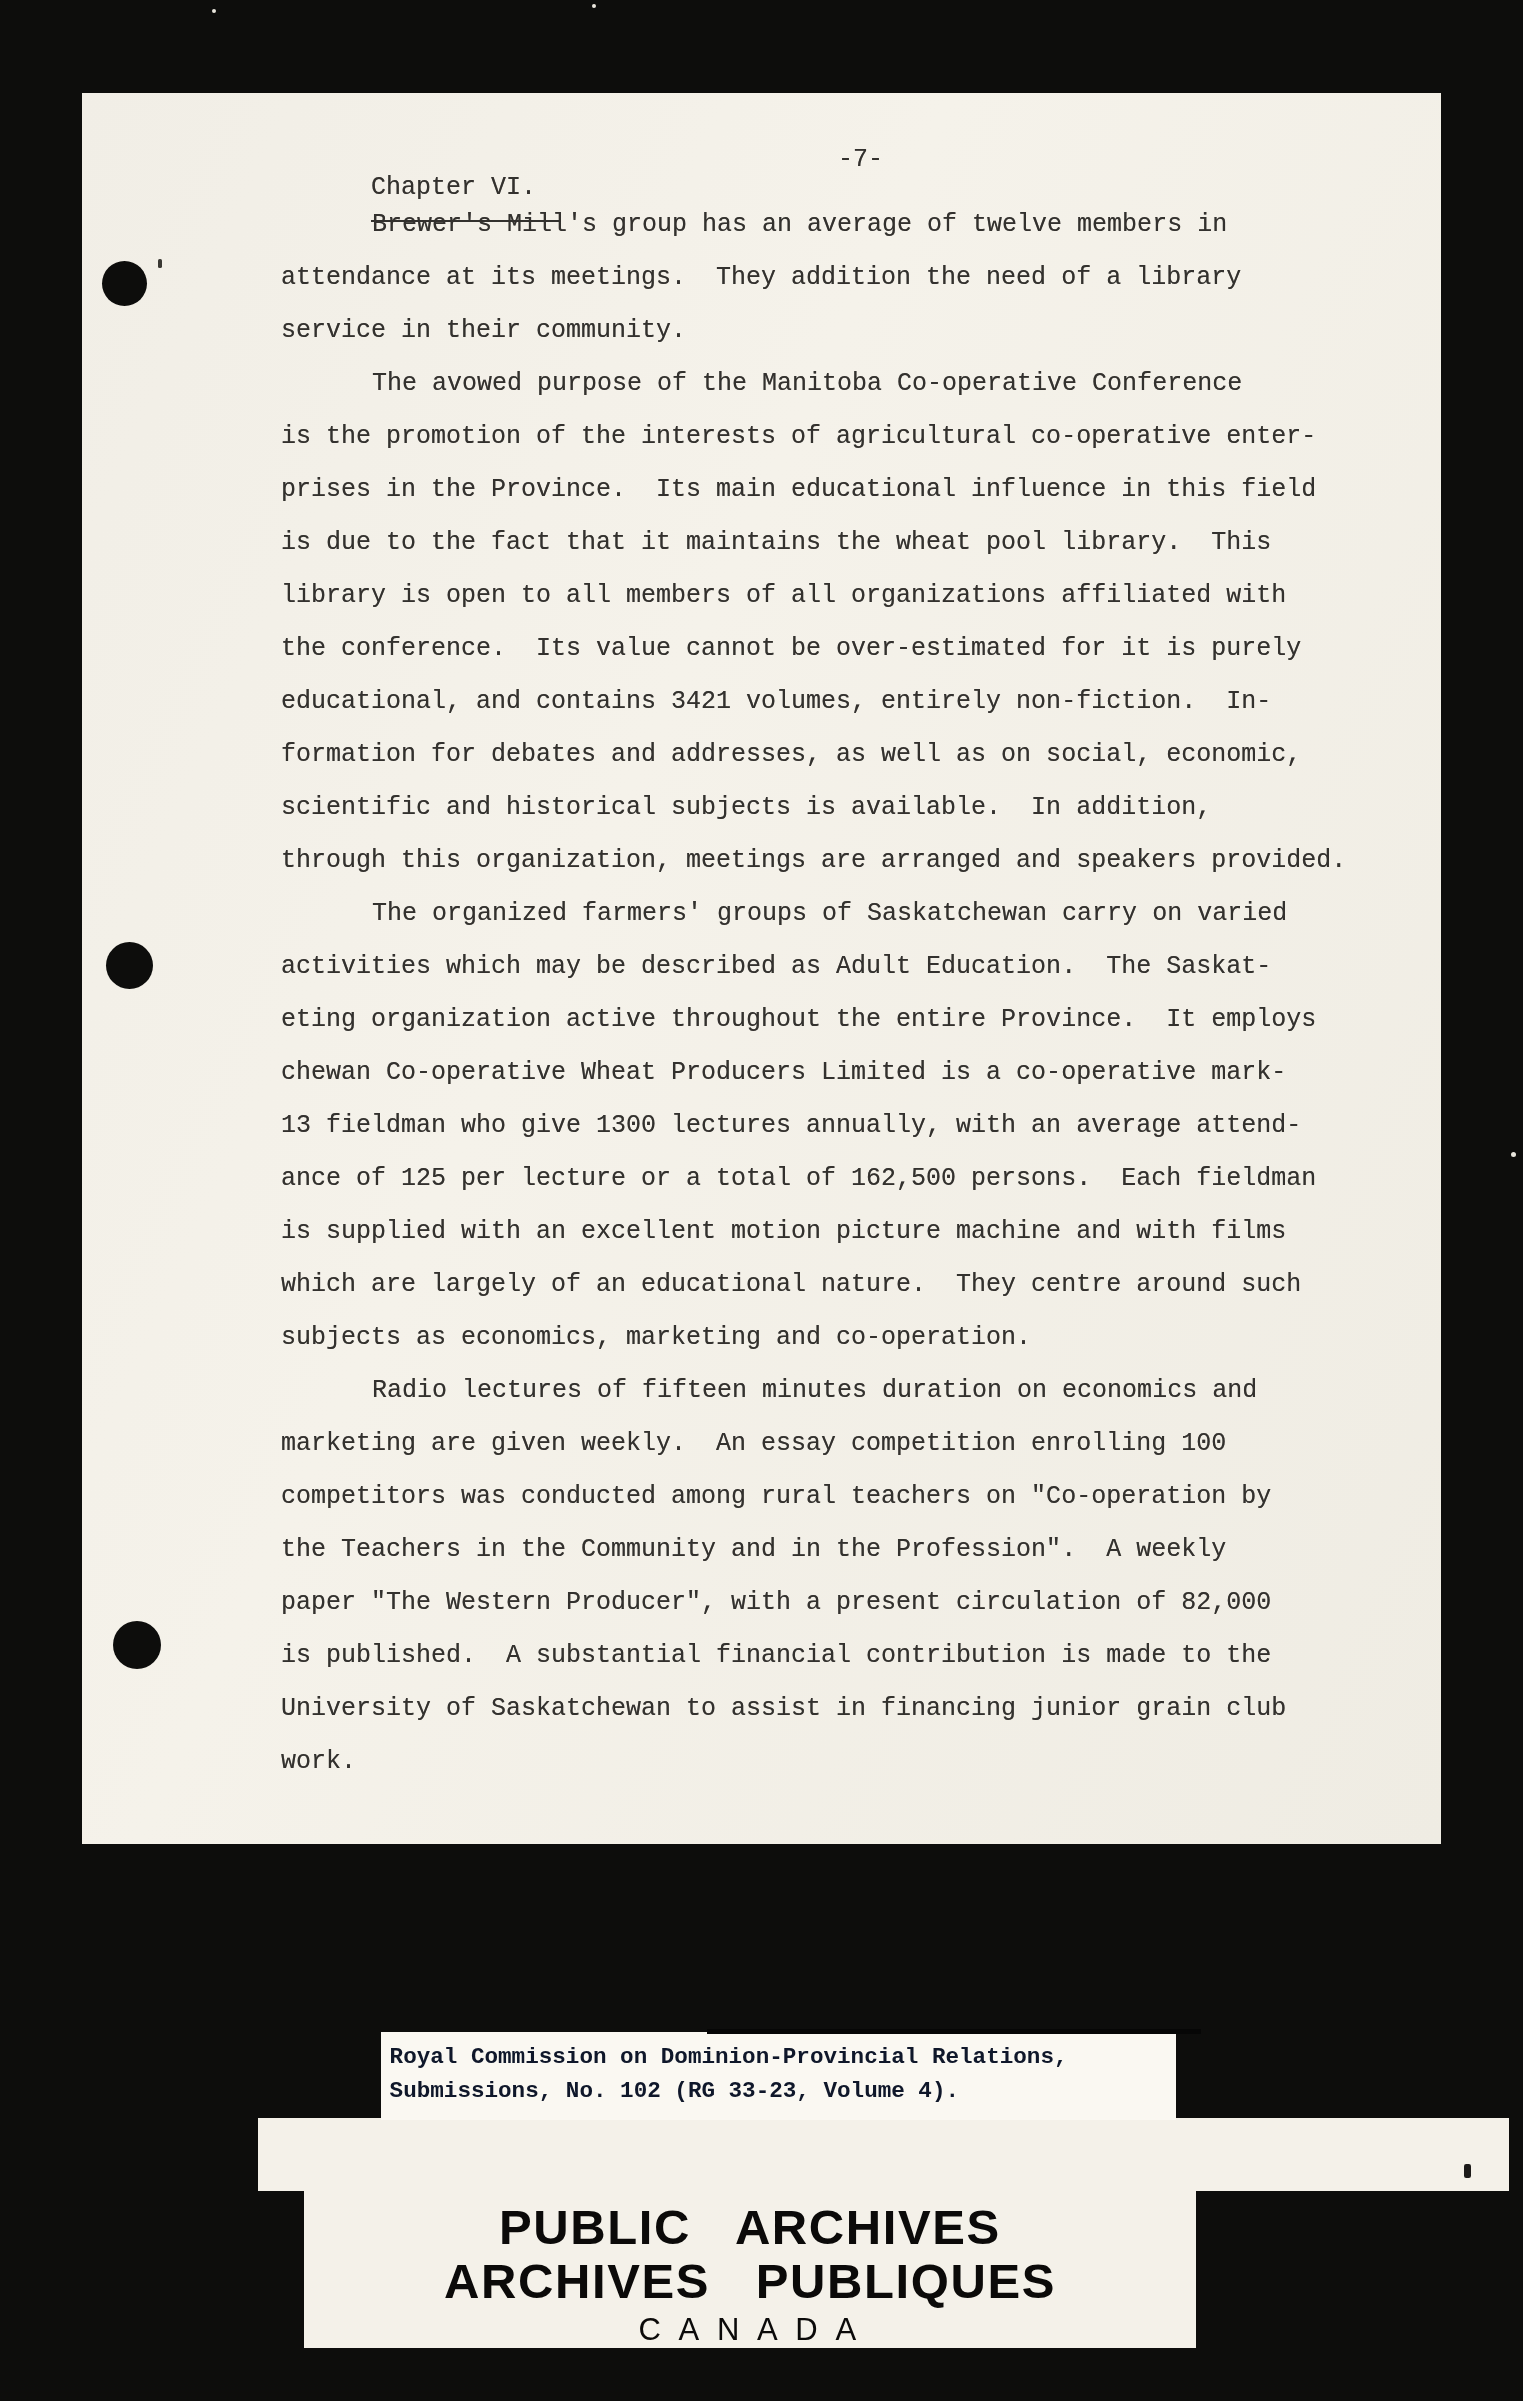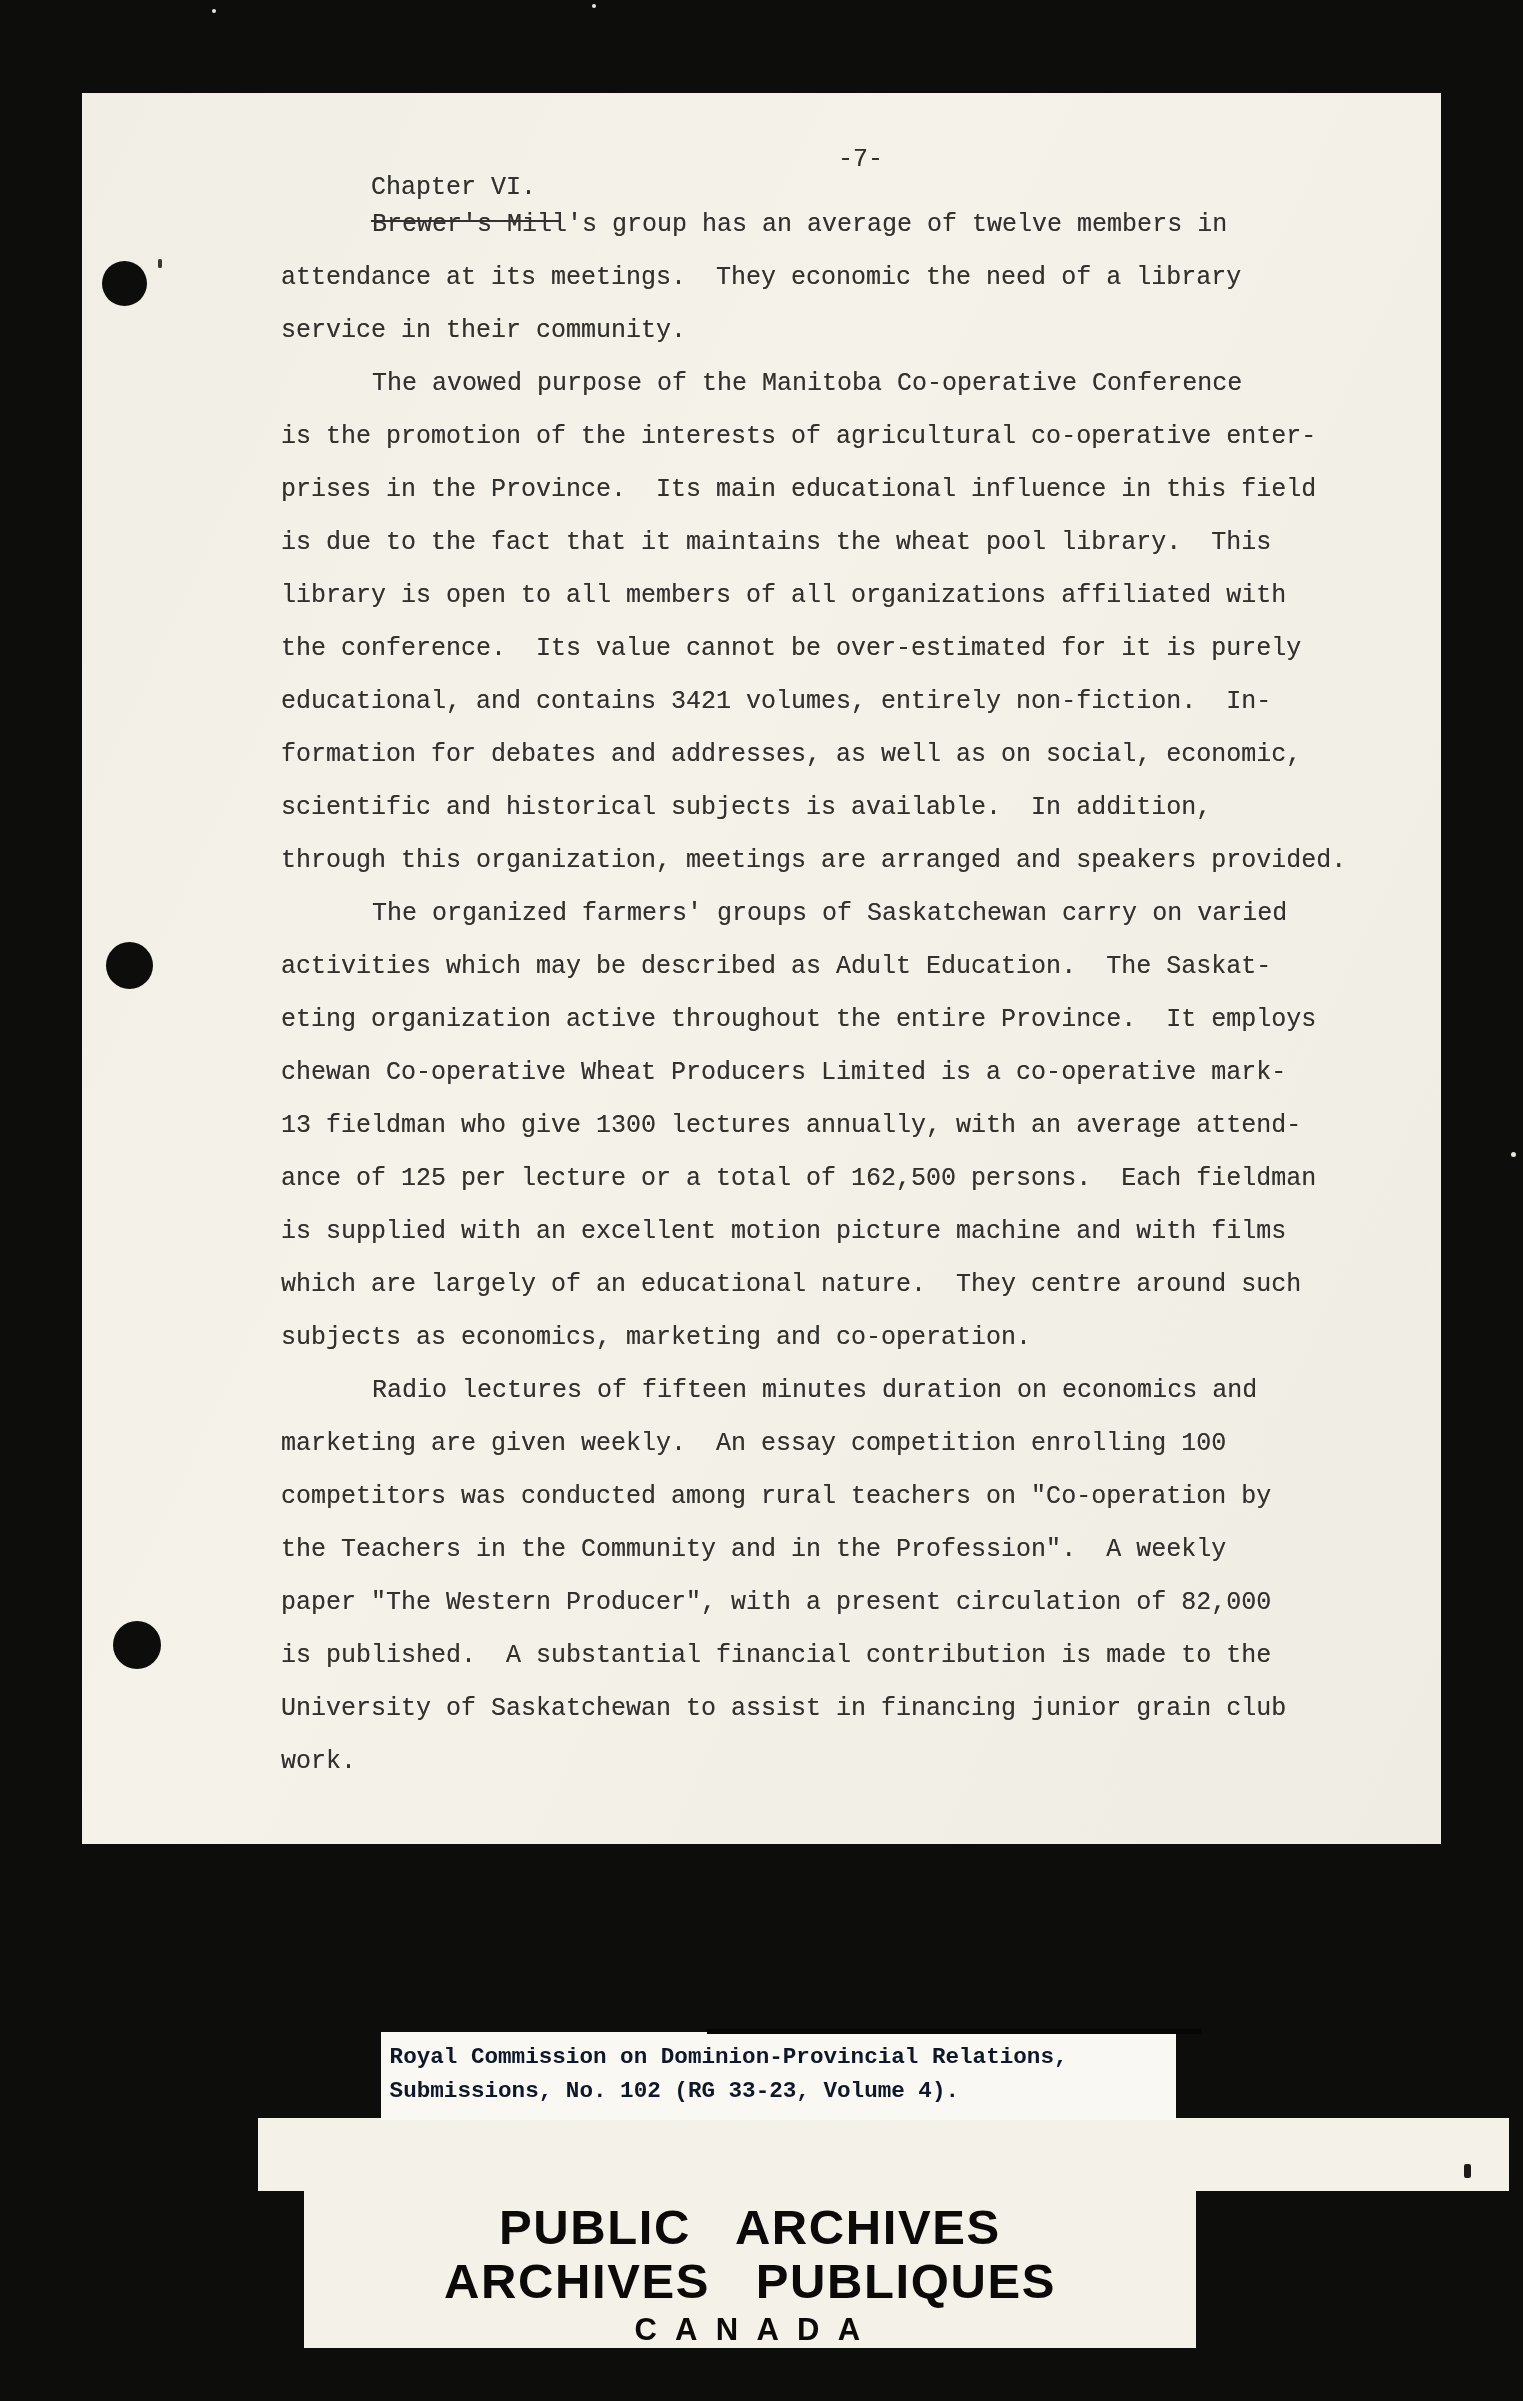--- a/index.html
+++ b/index.html
@@ -115,21 +115,21 @@
   }
   .arch-l1, .arch-l2 {
     font-size: 49px;
     font-weight: bold;
     letter-spacing: 1.6px;
     line-height: 54px;
     white-space: pre;
   }
   .arch-l3 {
     font-size: 31px;
-    font-weight: bold;
+    font-weight: normal;
     letter-spacing: 5.4px;
     line-height: 43px;
     white-space: pre;
   }
   .speck {
     position: absolute;
     background: #e8e5dd;
     border-radius: 50%;
   }
   .sp1 { left: 212px;  top: 8.6px;   width: 4.3px;  height: 4.3px; }
@@ -147,21 +147,21 @@
 
 <div class="film">
 
   <div class="page">
     <div class="page-header">
       <span class="chapter">Chapter VI.</span>
       <span class="pagenum">-7-</span>
     </div>
     <div class="body-text">
         <div class="line first">Brewer's Mill's group has an average of twelve members in</div>
-        <div class="line">attendance at its meetings.  They economic the need of a library</div>
+        <div class="line">attendance at its meetings.  They addition the need of a library</div>
         <div class="line">service in their community.</div>
         <div class="line first">The avowed purpose of the Manitoba Co-operative Conference</div>
         <div class="line">is the promotion of the interests of agricultural co-operative enter-</div>
         <div class="line">prises in the Province.  Its main educational influence in this field</div>
         <div class="line">is due to the fact that it maintains the wheat pool library.  This</div>
         <div class="line">library is open to all members of all organizations affiliated with</div>
         <div class="line">the conference.  Its value cannot be over-estimated for it is purely</div>
         <div class="line">educational, and contains 3421 volumes, entirely non-fiction.  In-</div>
         <div class="line">formation for debates and addresses, as well as on social, economic,</div>
         <div class="line">scientific and historical subjects is available.  In addition,</div>

